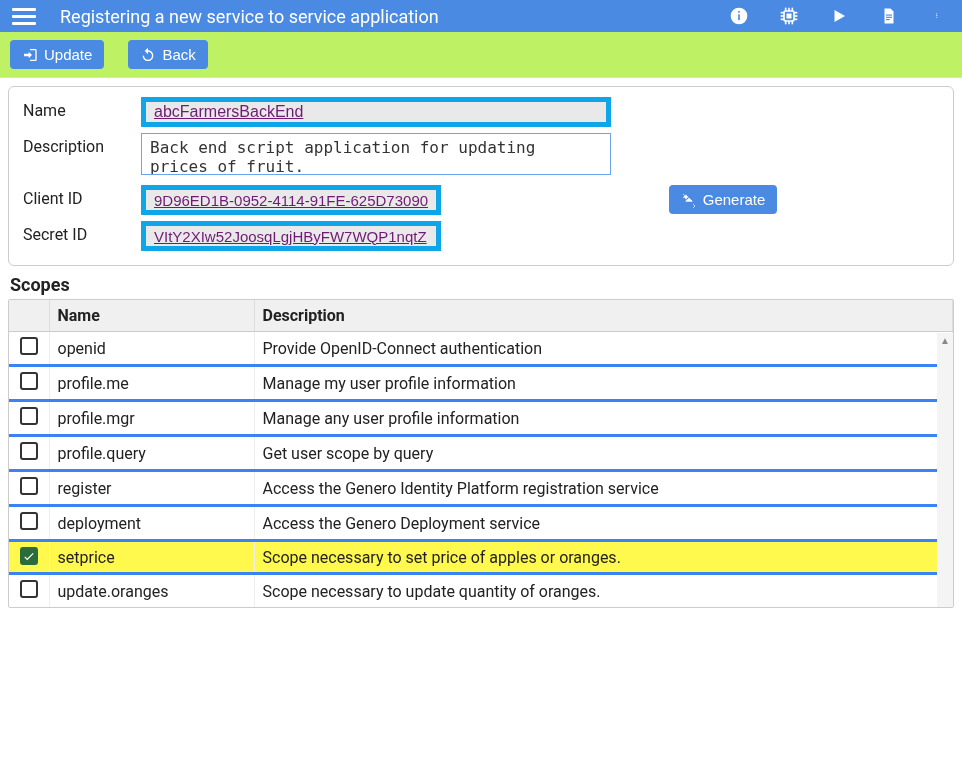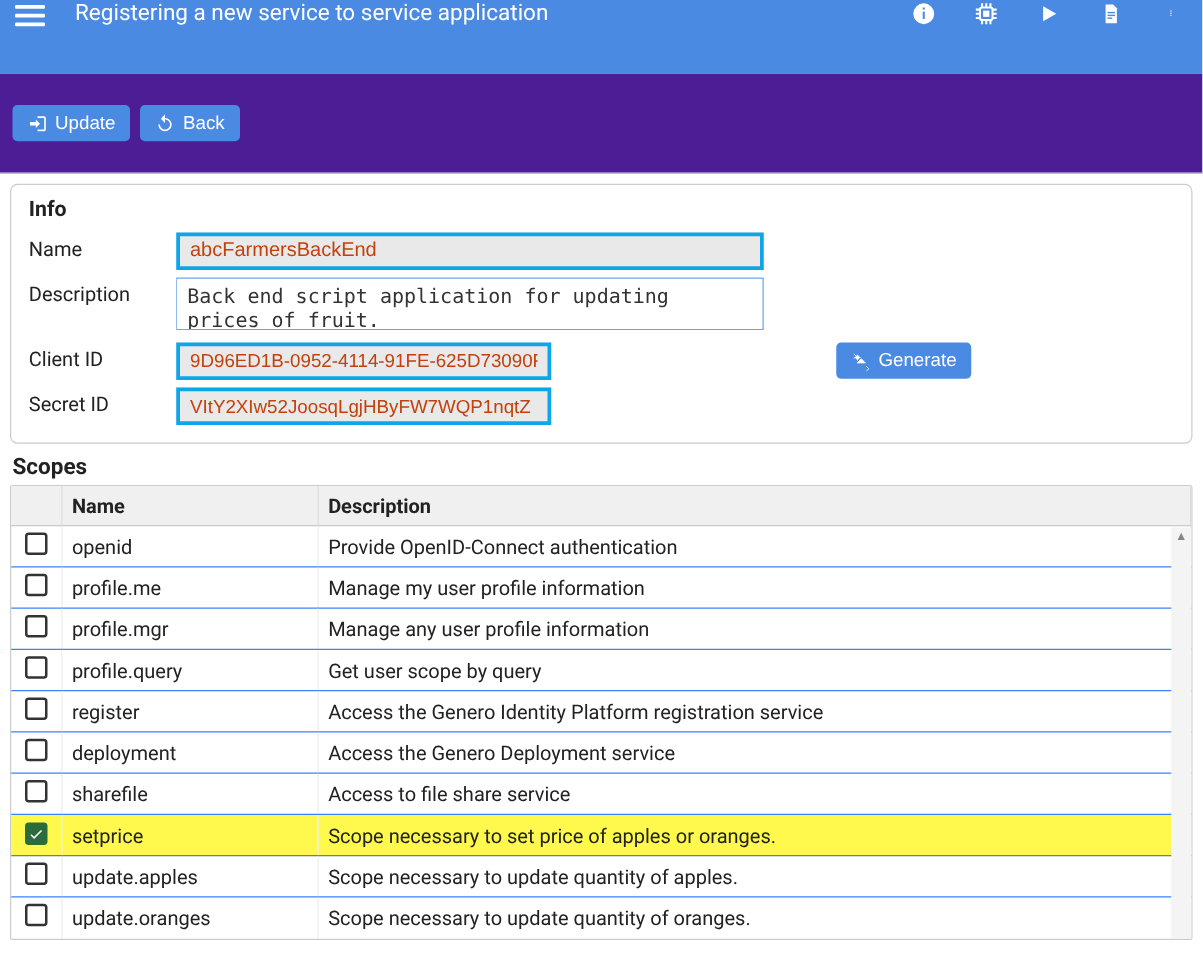--- a/index.html
+++ b/index.html
@@ -7,23 +7,23 @@
     font-family: -apple-system, BlinkMacSystemFont, "Segoe UI", Roboto, Arial, sans-serif;
     font-size: 15px;
     color: #222;
     background: #fff;
     width: 962px;
     height: 766px;
     overflow: hidden;
   }
   .topbar {
     background: #4a8ae3;
-    height: 59px;
-    display: flex;
-    align-items: flex-start;
+    height: 32px;
+    display: flex;
+    align-items: center;
     padding: 0 12px;
     color: #fff;
   }
   .hamburger {
     display: flex;
     flex-direction: column;
     justify-content: center;
     gap: 4px;
     width: 24px;
     height: 24px;
@@ -50,25 +50,25 @@
     width: 22px;
     height: 22px;
     display: flex;
     align-items: center;
     justify-content: center;
     cursor: pointer;
     color: #fff;
   }
   .topbar-icons svg { fill: #fff; }
   .toolbar {
-    background: #4c1d95;
+    background: #bef264;
     border-bottom: 1px solid #ddd;
-    padding: 25px 10px;
-    display: flex;
-    gap: 8px;
+    padding: 8px 10px;
+    display: flex;
+    gap: 24px;
   }
   .btn {
     background: #4a8ae3;
     color: #fff;
     border: none;
     border-radius: 4px;
     padding: 6px 12px;
     font-size: 15px;
     display: inline-flex;
     align-items: center;
@@ -93,27 +93,28 @@
     grid-template-columns: 110px auto auto;
     row-gap: 6px;
     column-gap: 8px;
     align-items: start;
   }
   .info-label {
     font-size: 16px;
     padding-top: 4px;
   }
   .text-input {
-    border: 3px solid #0ea5e9;
+    border: 5px solid #0ea5e9;
     background: #e9e9e9;
     padding: 4px 8px;
     font-size: 16px;
-    color: #c2410c;
+    color: #701a75;
     height: 30px;
     width: 470px;
+    text-decoration: underline;
   }
   .text-input.guid { width: 300px; background: #e9e9e9; font-size: 15px; }
   .text-area {
     border: 1px solid #6aa6ef;
     background: #fff;
     padding: 4px 8px;
     font-size: 16px;
     color: #333;
     width: 470px;
     height: 42px;
@@ -144,21 +145,21 @@
     background: #f0f0f0;
     text-align: left;
     padding: 6px 8px;
     border-bottom: 1px solid #ccc;
     border-right: 1px solid #ddd;
     font-weight: bold;
   }
   thead th.chk-col { width: 40px; }
   thead th.name-col { width: 205px; }
   tbody td {
-    border-bottom: 1px solid #3b82f6;
+    border-bottom: 3px solid #3b82f6;
     border-right: 1px solid #eee;
     padding: 5px 8px;
     height: 33px;
   }
   tbody tr:last-child td { border-bottom: none; }
   td.chk-cell { text-align: center; width: 40px; }
   .chk {
     width: 18px;
     height: 18px;
     border: 2px solid #333;
@@ -259,21 +260,20 @@
   </button>
   <button class="btn">
     <svg viewBox="0 0 24 24">
         <path d="M12 5V1L7 6l5 5V7c3.3 0 6 2.7 6 6s-2.7 6-6 6-6-2.7-6-6H4c0 4.4 3.6 8 8 8s8-3.6 8-8-3.6-8-8-8z"></path>
       </svg>
     <span>Back</span>
   </button>
 </div>
 
 <div class="panel">
-  <div class="panel-title">Info</div>
   <div class="info-grid">
     <div class="info-label">Name</div>
     <div style="grid-column: span 2;">
       <input class="text-input" type="text" readonly="" value="abcFarmersBackEnd" style="">
     </div>
 
     <div class="info-label">Description</div>
     <div style="grid-column: span 2;">
       <textarea class="text-area" style="">Back end script application for updating prices of fruit.</textarea>
     </div>
@@ -335,41 +335,31 @@
           <tr>
             <td class="chk-cell"><span class="chk"></span></td>
             <td>register</td>
             <td>Access the Genero Identity Platform registration service</td>
           </tr>
           <tr>
             <td class="chk-cell"><span class="chk"></span></td>
             <td>deployment</td>
             <td>Access the Genero Deployment service</td>
           </tr>
-          <tr>
-            <td class="chk-cell"><span class="chk"></span></td>
-            <td>sharefile</td>
-            <td>Access to file share service</td>
-          </tr>
           <tr class="highlight">
             <td class="chk-cell"><span class="chk checked">
                 <svg viewBox="0 0 24 24">
                   <path d="M9 16.2l-3.5-3.5L4 14.2 9 19.2 20 8.2l-1.5-1.5z"></path>
                 </svg>
               </span></td>
             <td>setprice</td>
             <td>Scope necessary to set price of apples or oranges.</td>
           </tr>
           <tr>
             <td class="chk-cell"><span class="chk"></span></td>
-            <td>update.apples</td>
-            <td>Scope necessary to update quantity of apples.</td>
-          </tr>
-          <tr>
-            <td class="chk-cell"><span class="chk"></span></td>
             <td>update.oranges</td>
             <td>Scope necessary to update quantity of oranges.</td>
           </tr>
         </tbody>
     </table>
     <div class="scrollbar-stub">
       <div class="scroll-arrow">▲</div>
     </div>
   </div>
 </div>

